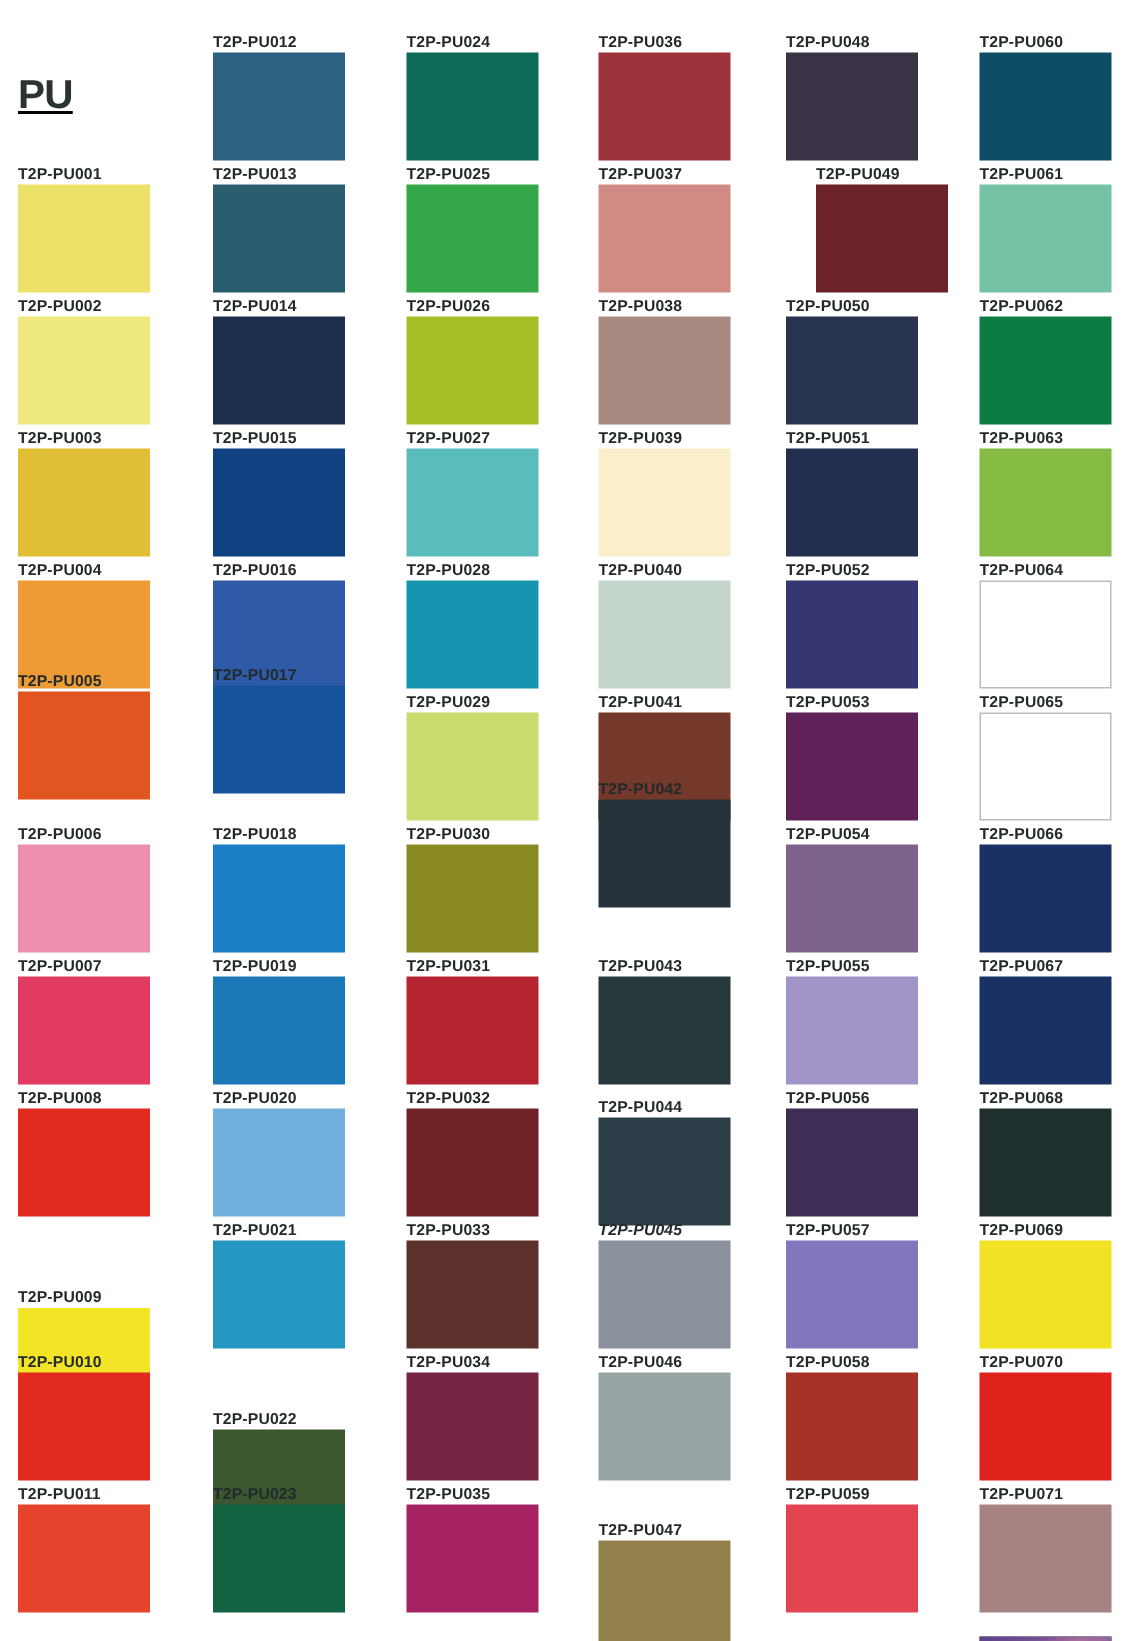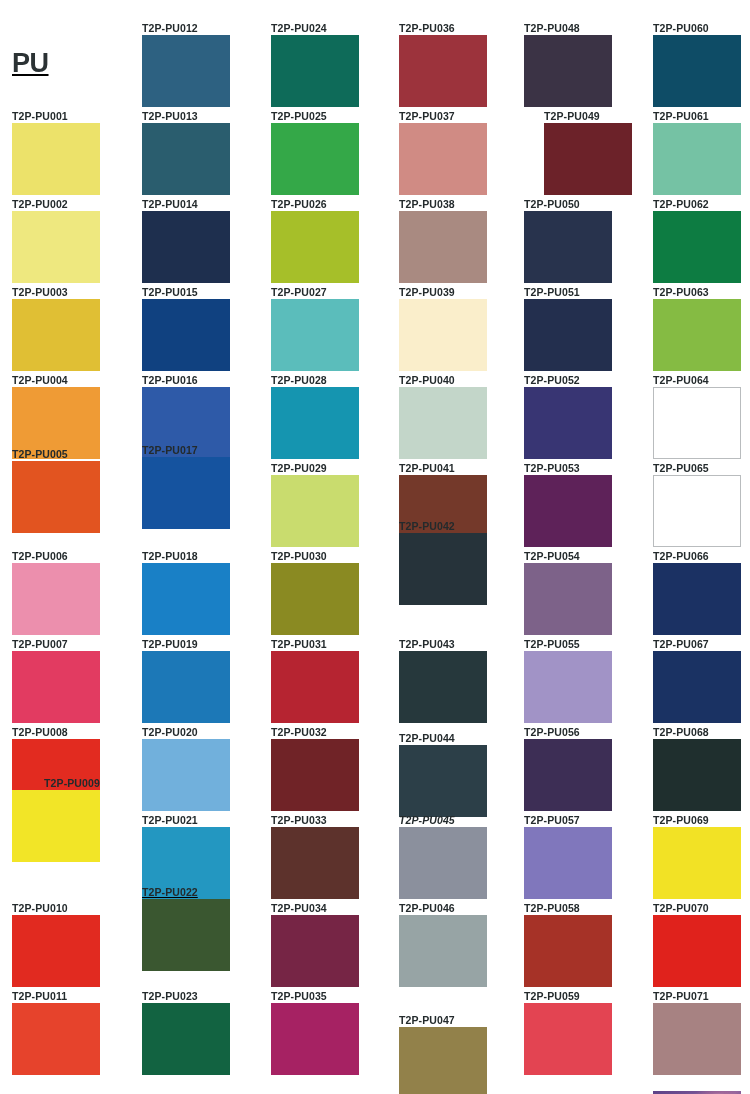--- a/index.html
+++ b/index.html
@@ -110,21 +110,21 @@
         <div class="swatch" style="background: rgb(236, 143, 173);"></div>
       </div>
       <div class="cell" style="top: 638px;">
         <div class="swatch-label">T2P-PU007</div>
         <div class="swatch" style="background: rgb(226, 59, 97);"></div>
       </div>
       <div class="cell" style="top: 726px;">
         <div class="swatch-label">T2P-PU008</div>
         <div class="swatch" style="background: rgb(226, 43, 32);"></div>
       </div>
-      <div class="cell" style="top: 777px; text-align: center;">
+      <div class="cell" style="top: 859px;">
         <div class="swatch-label">T2P-PU009</div>
         <div class="swatch" style="background: rgb(242, 229, 39);"></div>
       </div>
       <div class="cell" style="top: 902px;">
         <div class="swatch-label">T2P-PU010</div>
         <div class="swatch" style="background: rgb(225, 42, 32);"></div>
       </div>
       <div class="cell" style="top: 990px;">
         <div class="swatch-label">T2P-PU011</div>
         <div class="swatch" style="background: rgb(230, 67, 44);"></div>
@@ -164,21 +164,21 @@
         <div class="swatch" style="background: rgb(28, 120, 183);"></div>
       </div>
       <div class="cell" style="top: 726px;">
         <div class="swatch-label">T2P-PU020</div>
         <div class="swatch" style="background: rgb(113, 176, 220);"></div>
       </div>
       <div class="cell" style="top: 814px;">
         <div class="swatch-label">T2P-PU021</div>
         <div class="swatch" style="background: rgb(35, 151, 193);"></div>
       </div>
-      <div class="cell" style="top: 886px; text-decoration: underline;">
+      <div class="cell" style="top: 940px;">
         <div class="swatch-label">T2P-PU022</div>
         <div class="swatch" style="background: rgb(58, 87, 48);"></div>
       </div>
       <div class="cell" style="top: 990px;">
         <div class="swatch-label">T2P-PU023</div>
         <div class="swatch" style="background: rgb(18, 99, 65);"></div>
       </div>
     </div>
     <div class="column" style="left: 271px;">
       <div class="cell" style="top: 22px;">

